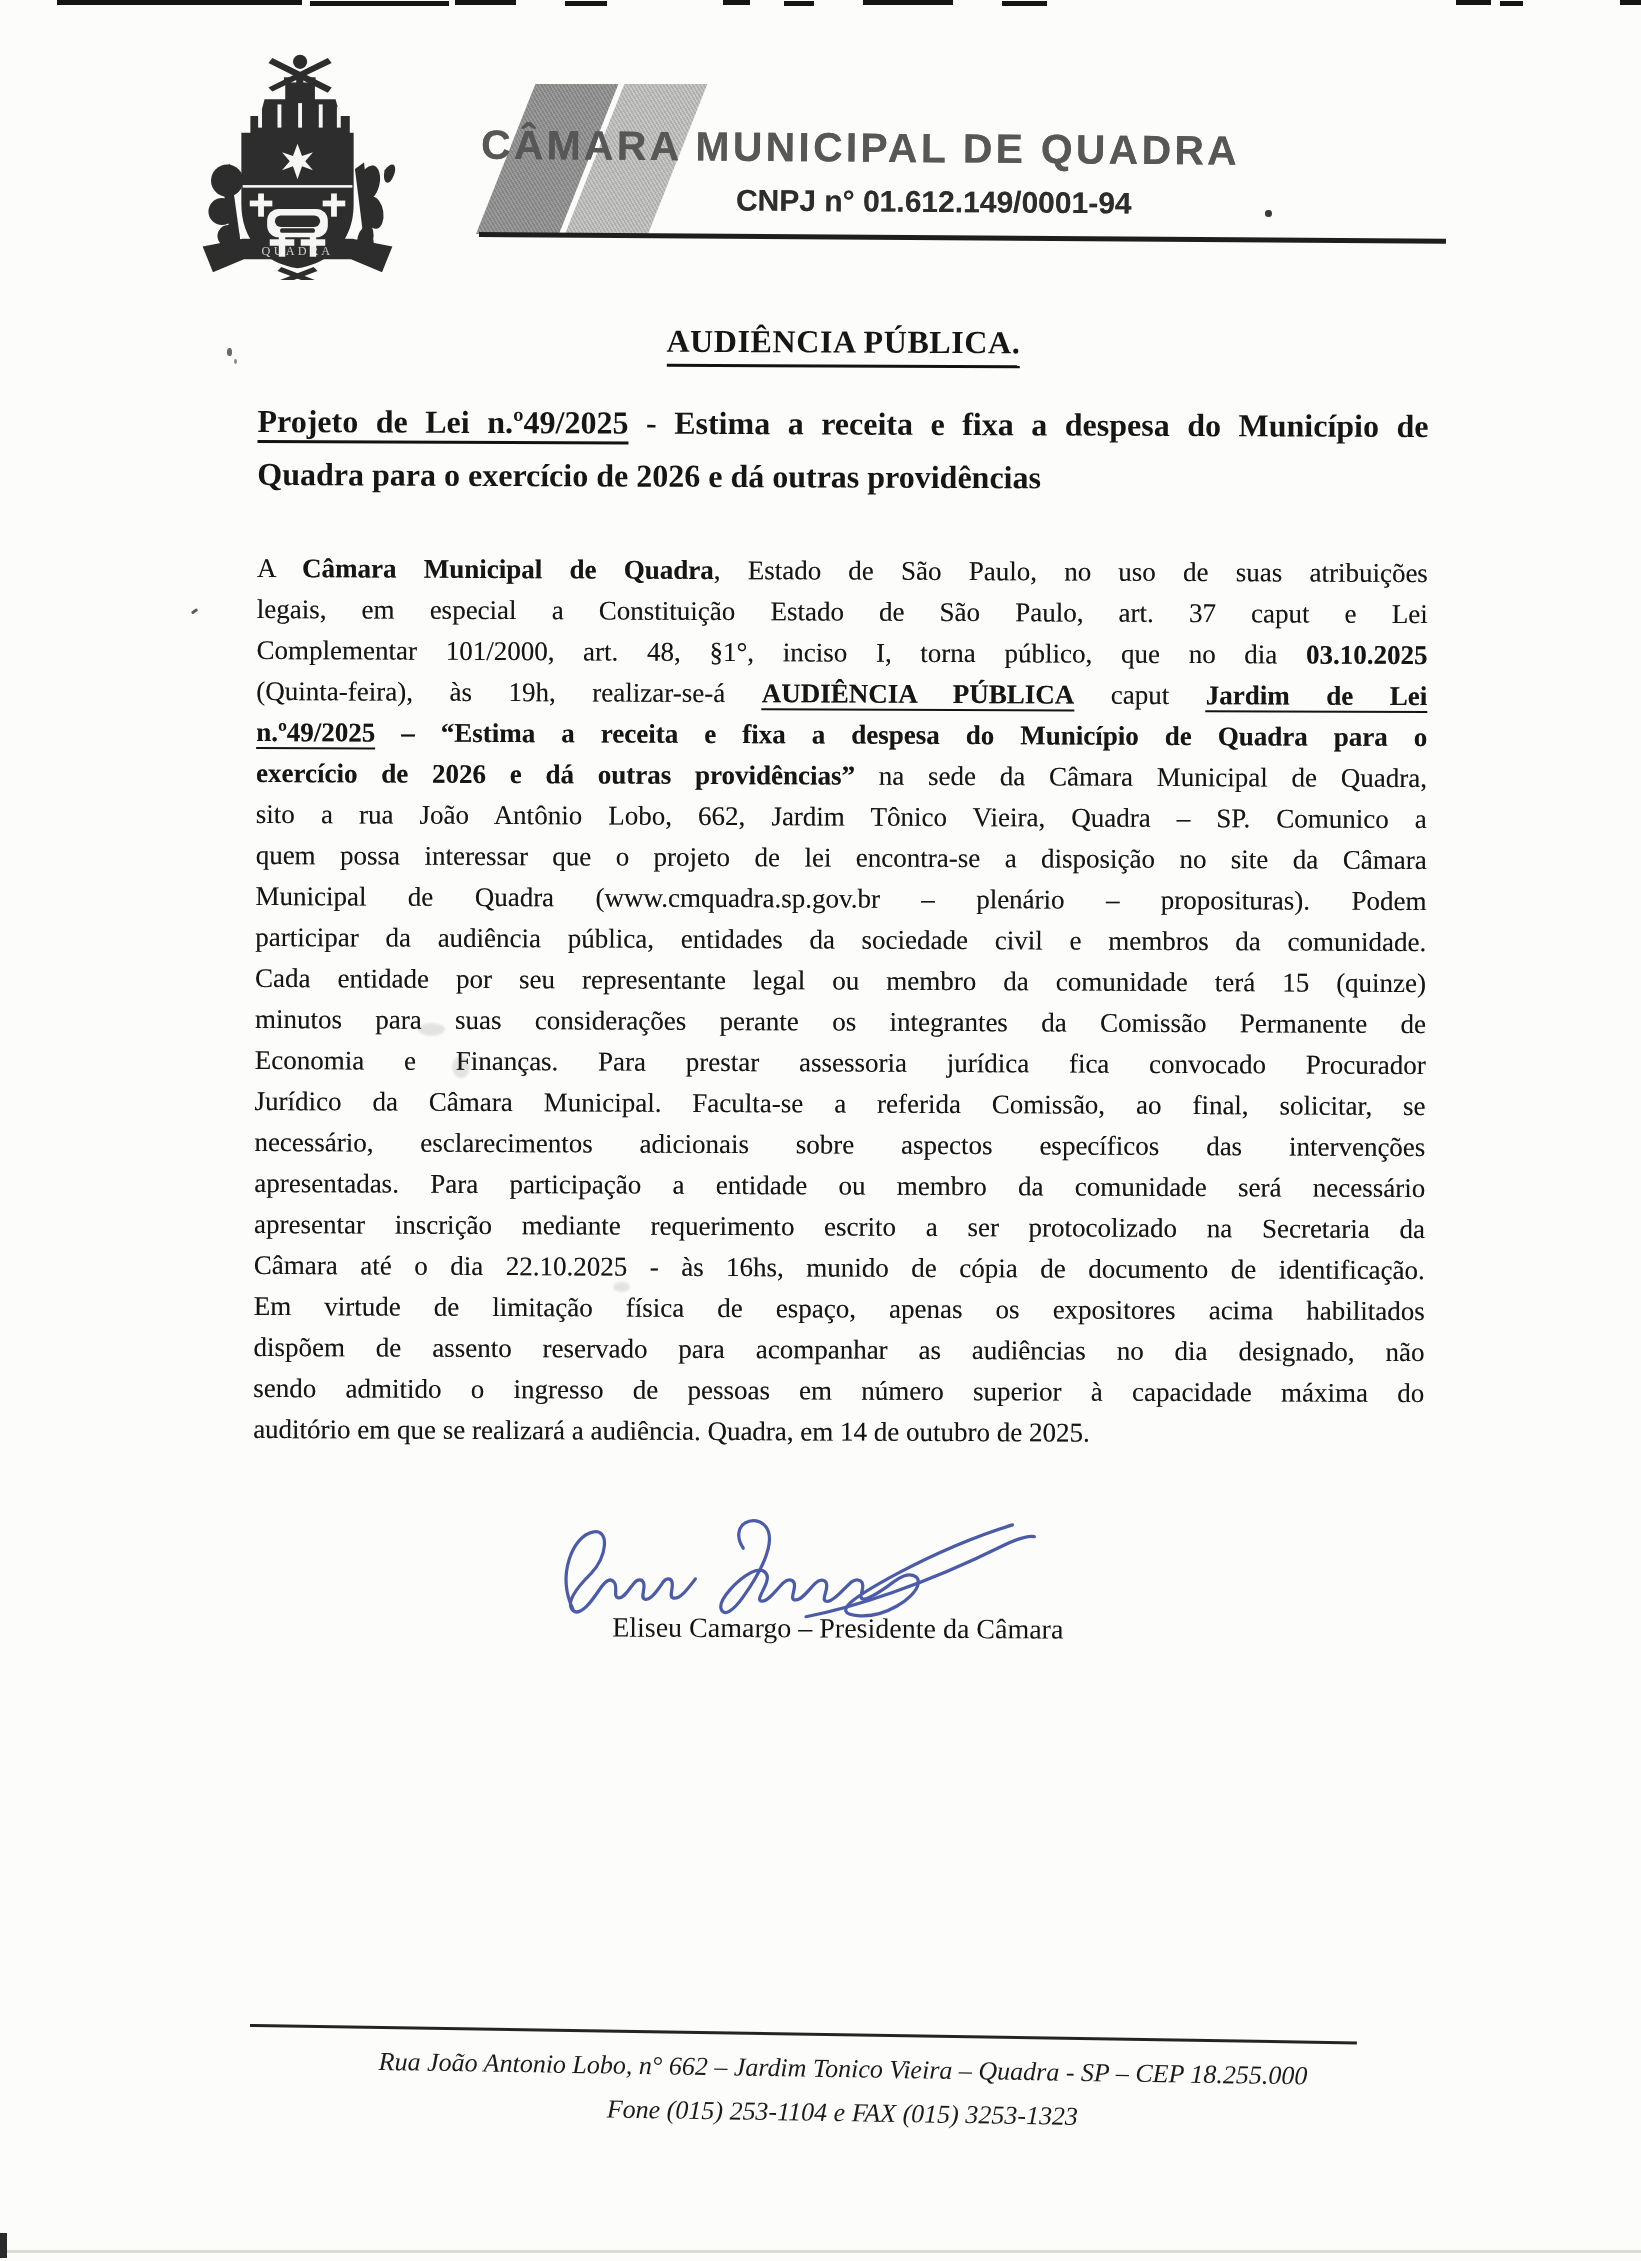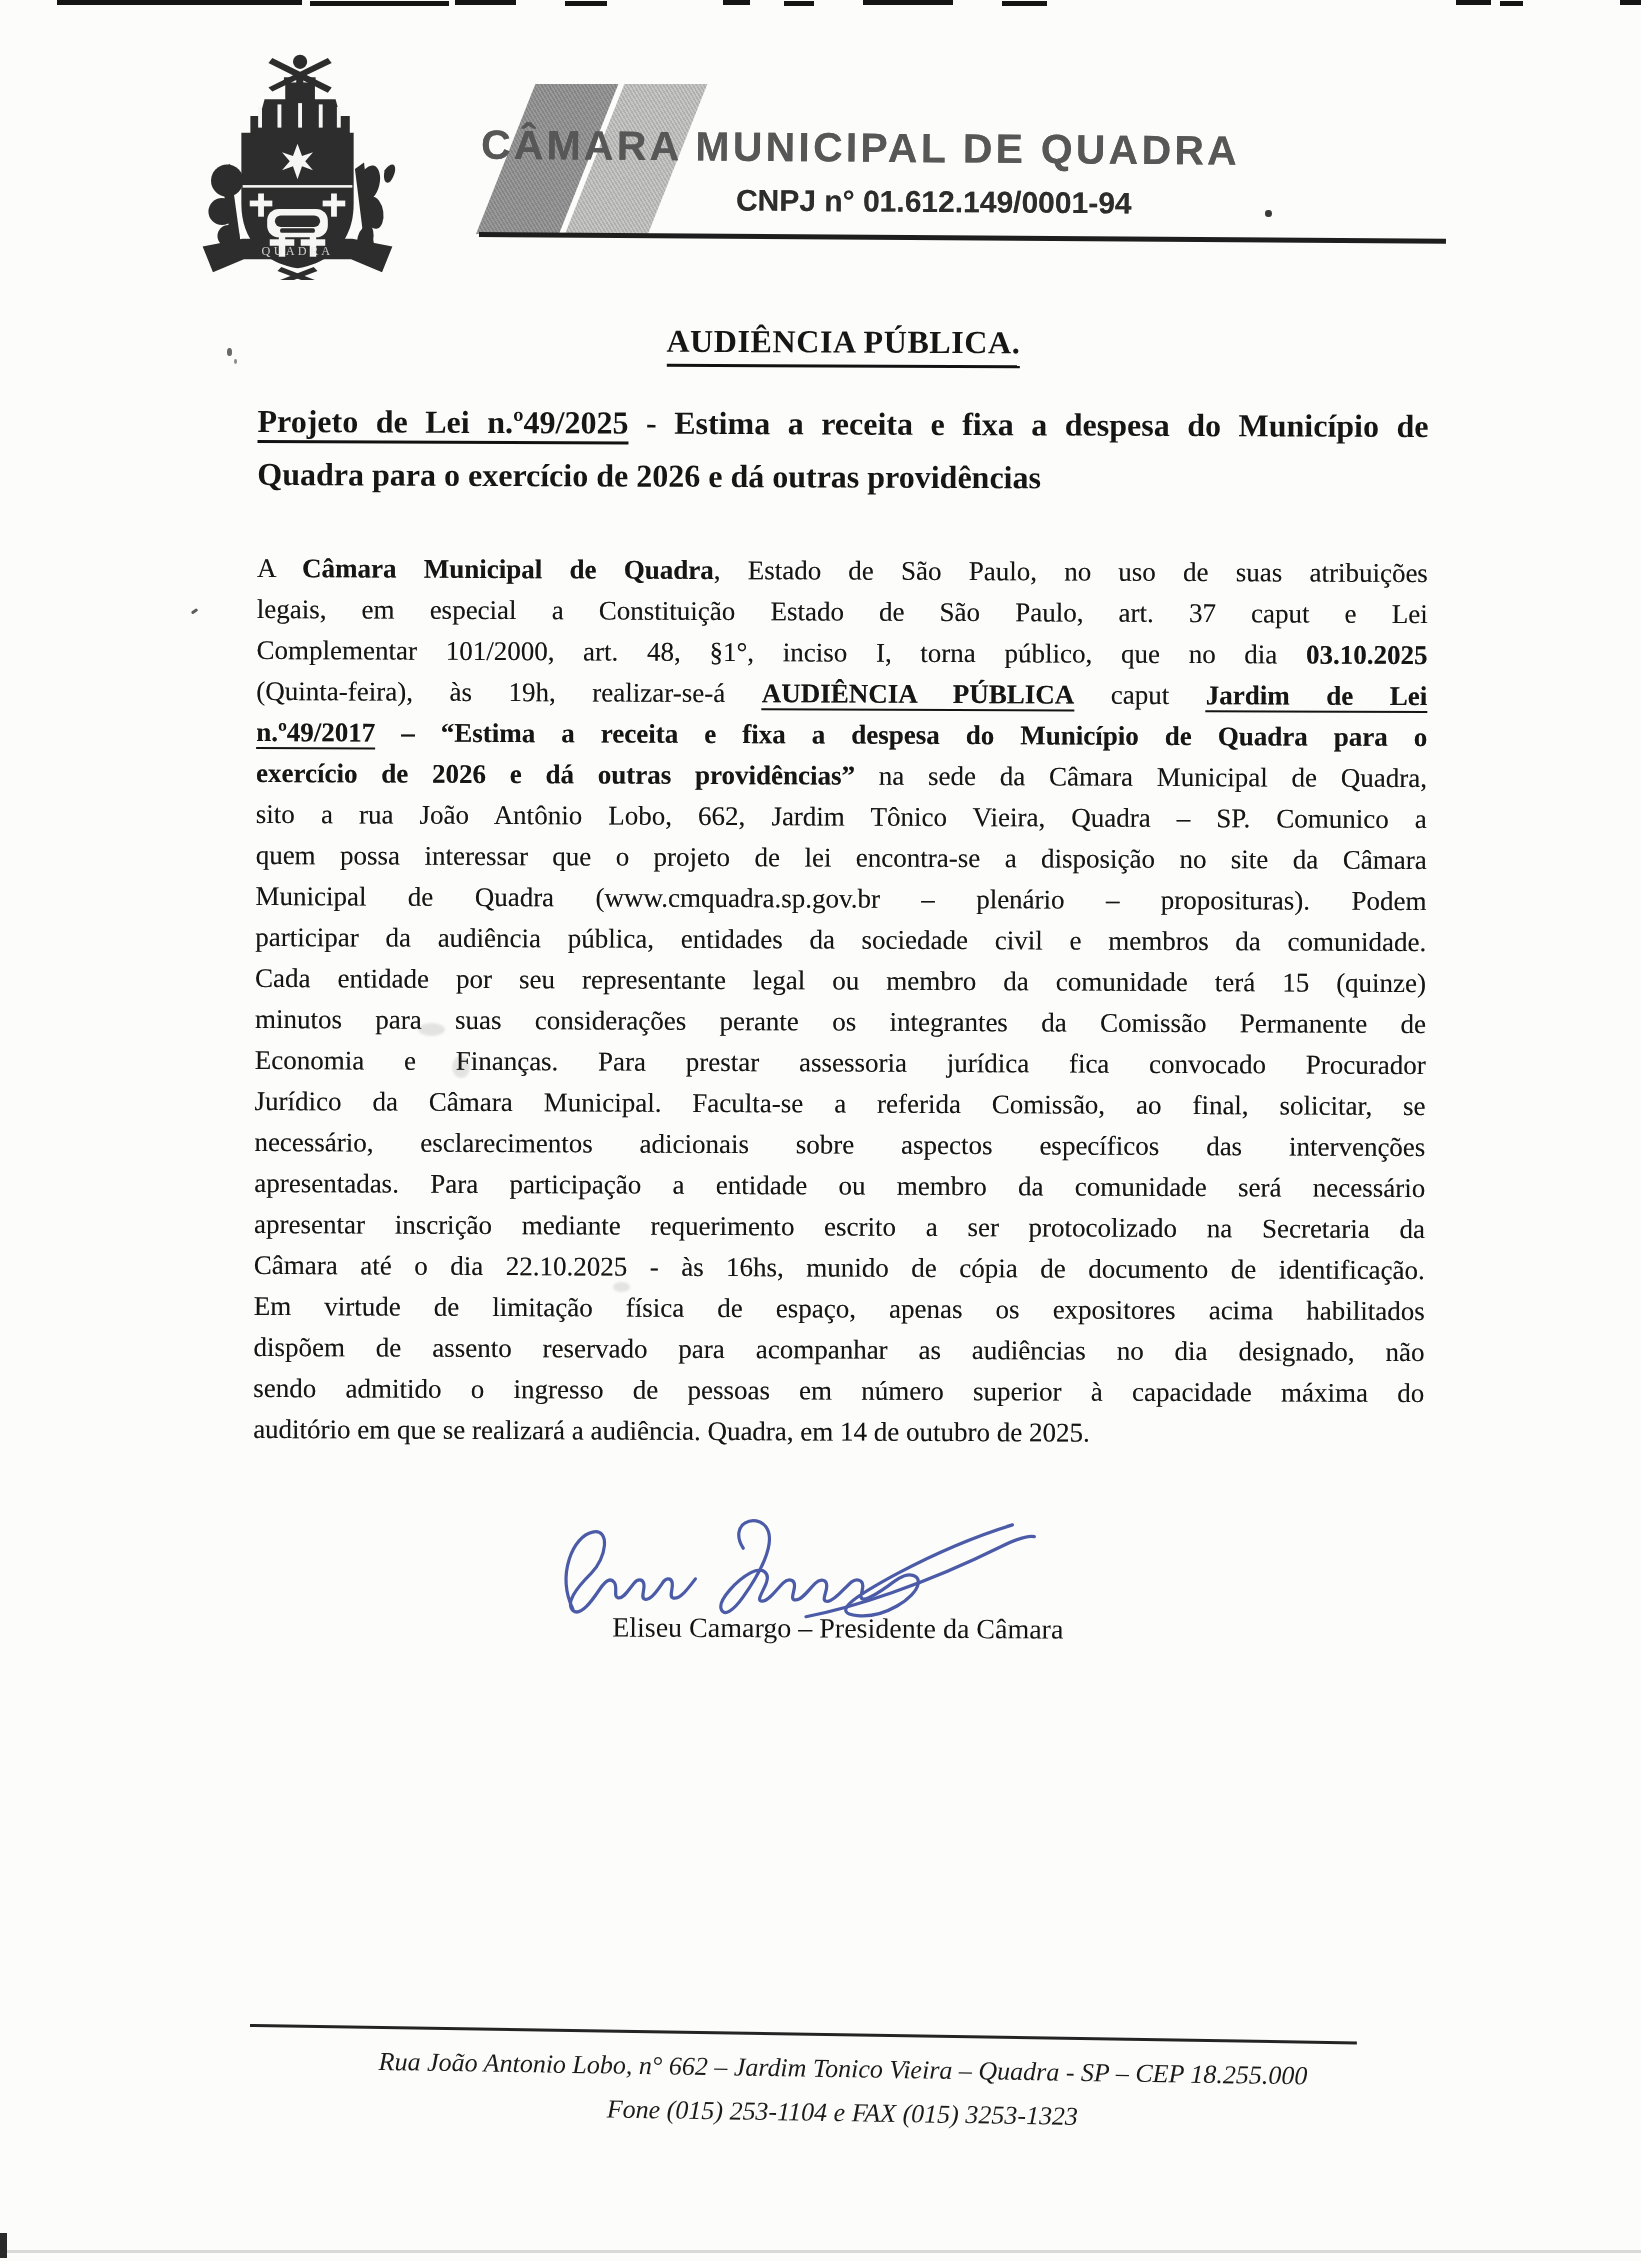--- a/index.html
+++ b/index.html
@@ -162,21 +162,21 @@
     <div class="subject">
         <div class="line"><span class="b u">Projeto de Lei n.º49/2025</span><span class="b"> - </span><span class="b">Estima a receita e fixa a despesa do Município de</span></div>
         <div class="line last"><span class="b">Quadra para o exercício de 2026 e dá outras providências</span></div>
       </div>
 
     <div class="body-text">
         <div class="line"><span>A </span><span class="b">Câmara Municipal de Quadra</span><span>, Estado de São Paulo, no uso de suas atribuições</span></div>
         <div class="line"><span>legais, em especial a Constituição Estado de São Paulo, art. 37 </span><span class="i">caput</span><span> e Lei</span></div>
         <div class="line"><span>Complementar 101/2000, art. 48, §1°, inciso I, torna público, que no dia </span><span class="b">03.10.2025</span></div>
         <div class="line"><span>(Quinta-feira), às 19h, realizar-se-á </span><span class="b u">AUDIÊNCIA PÚBLICA</span><span> caput </span><span class="b u">Jardim de Lei</span></div>
-        <div class="line"><span class="b u">n.º49/2017</span><span class="b"> – </span><span class="b">“Estima a receita e fixa a despesa do Município de Quadra para o</span></div>
+        <div class="line"><span class="b u">n.º49/2025</span><span class="b"> – </span><span class="b">“Estima a receita e fixa a despesa do Município de Quadra para o</span></div>
         <div class="line"><span class="b">exercício de 2026 e dá outras providências”</span><span> na sede da Câmara Municipal de Quadra,</span></div>
         <div class="line"><span>sito a rua João Antônio Lobo, 662, Jardim Tônico Vieira, Quadra – SP. Comunico a</span></div>
         <div class="line"><span>quem possa interessar que o projeto de lei encontra-se a disposição no site da Câmara</span></div>
         <div class="line"><span>Municipal de Quadra (www.cmquadra.sp.gov.br – plenário – proposituras). Podem</span></div>
         <div class="line"><span>participar da audiência pública, entidades da sociedade civil e membros da comunidade.</span></div>
         <div class="line"><span>Cada entidade por seu representante legal ou membro da comunidade terá 15 (quinze)</span></div>
         <div class="line"><span>minutos para suas considerações perante os integrantes da Comissão Permanente de</span></div>
         <div class="line"><span>Economia e Finanças. Para prestar assessoria jurídica fica convocado Procurador</span></div>
         <div class="line"><span>Jurídico da Câmara Municipal. Faculta-se a referida Comissão, ao final, solicitar, se</span></div>
         <div class="line"><span>necessário, esclarecimentos adicionais sobre aspectos específicos das intervenções</span></div>

